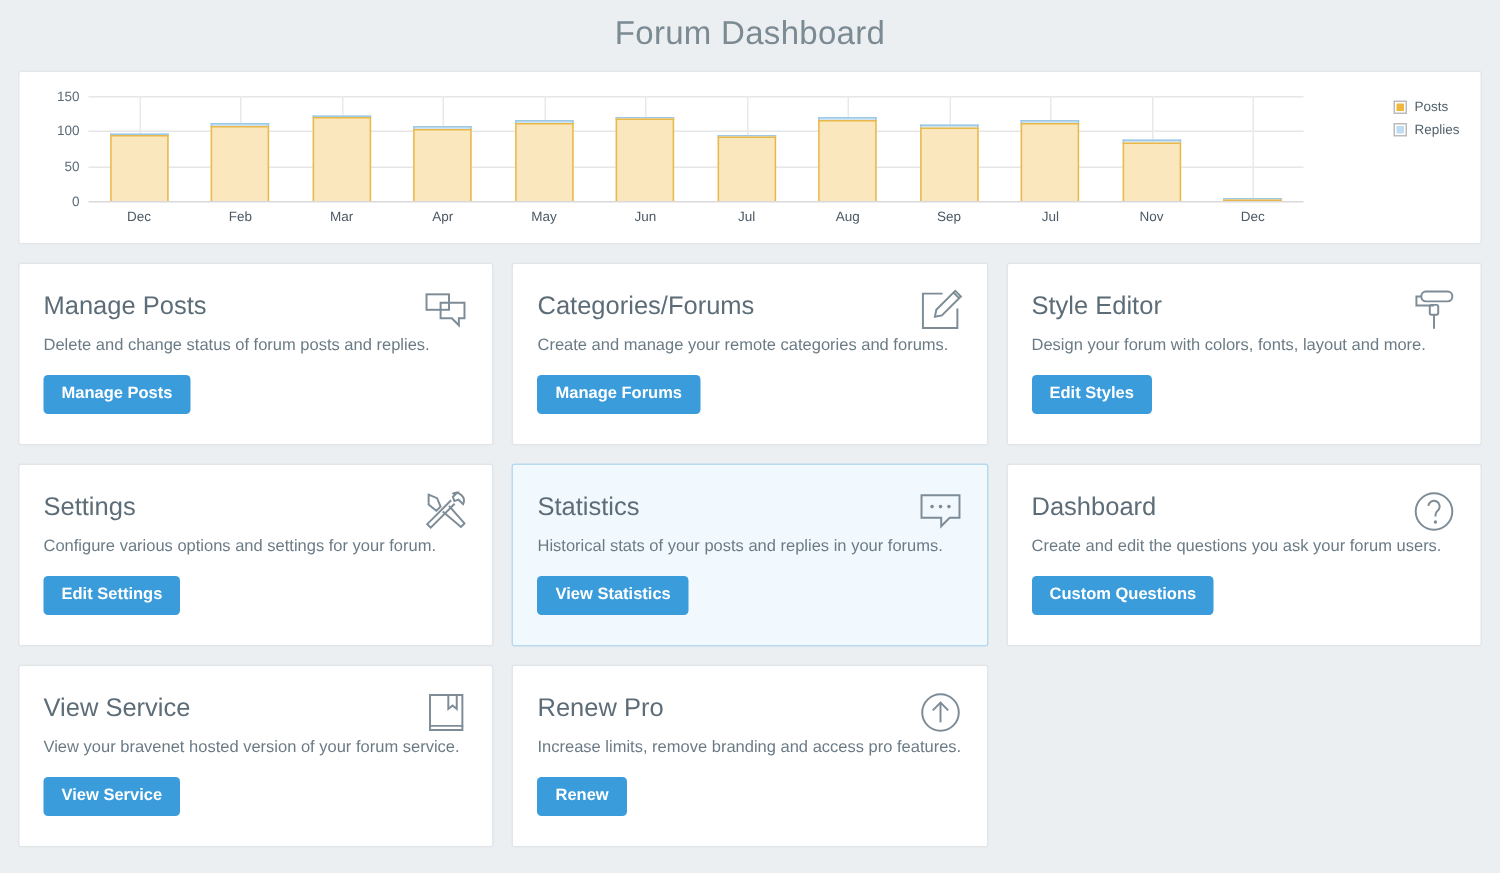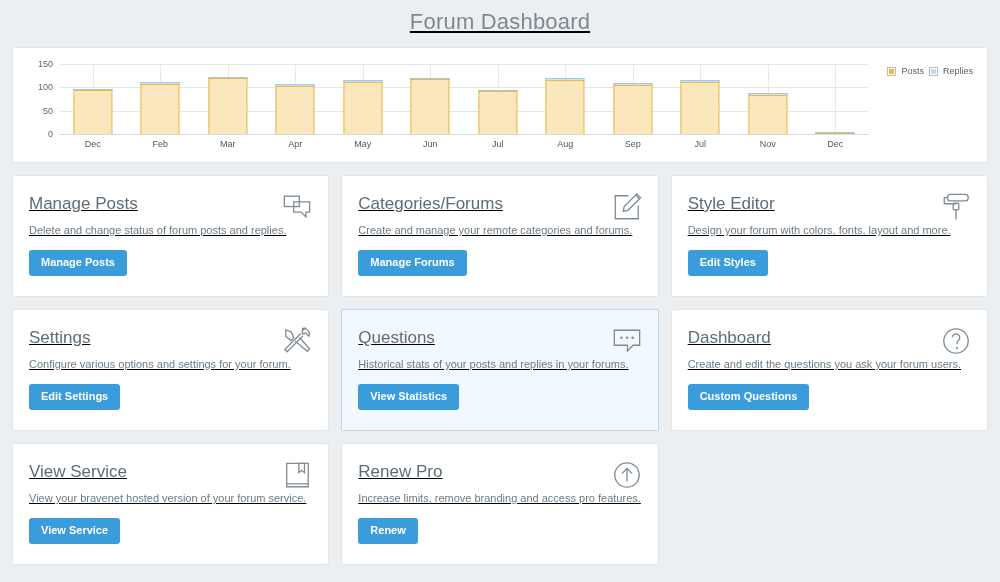--- a/index.html
+++ b/index.html
@@ -2,21 +2,21 @@
 <html><head>
 <meta charset="utf-8">
 <style>
   * { box-sizing: border-box; margin: 0; padding: 0; }
   html, body {
     width: 1000px; height: 582px;
     background: #eceff1;
     font-family: "Liberation Sans", sans-serif;
     overflow: hidden;
   }
-  #app { width: 1000px; height: 579px; position: relative; text-decoration: underline; }
+  #app { width: 1000px; height: 579px; position: relative; }
 
   
   .page-title {
     text-align: center;
     font-size: 22px;
     font-weight: 400;
     color: #7b8a93;
     letter-spacing: .2px;
     padding: 9px 0 12px;
   }
@@ -87,21 +87,21 @@
     top: calc(100% + 5px);
     left: 0; right: 0;
     text-align: center;
     font-size: 9px;
     color: #4c5a66;
   }
 
   .legend {
     position: absolute;
     right: 14px; top: 18px;
-    display: flex; flex-direction: row; gap: 5px; text-align: center;
+    display: flex; flex-direction: column; gap: 5px; text-align: center;
   }
   .legend-row { display: flex; align-items: center; gap: 5px; }
   .legend-swatch {
     width: 9px; height: 9px;
     border: 1px solid #bbb;
     background: #fff;
     position: relative;
   }
   .legend-swatch i {
     position: absolute; inset: 1px; display: block;
@@ -324,21 +324,21 @@
             <path d="M14 16l13 11 2.5-2.5L18.5 12"></path>
           </svg>
         </div><div class="card-title">Settings</div><div class="card-desc">Configure various options and settings for your forum.</div><button class="card-btn">Edit Settings</button></div>
       <div class="card active"><div class="card-icon">
           <svg viewBox="0 0 32 32" fill="none" stroke="currentColor" stroke-width="1.4">
             <path d="M2.5 4.5h27v16h-7l-6 6v-6h-14z"></path>
             <circle cx="10" cy="12.5" r="1.3" fill="currentColor" stroke="none"></circle>
             <circle cx="16" cy="12.5" r="1.3" fill="currentColor" stroke="none"></circle>
             <circle cx="22" cy="12.5" r="1.3" fill="currentColor" stroke="none"></circle>
           </svg>
-        </div><div class="card-title">Questions</div><div class="card-desc">Historical stats of your posts and replies in your forums.</div><button class="card-btn">View Statistics</button></div>
+        </div><div class="card-title">Statistics</div><div class="card-desc">Historical stats of your posts and replies in your forums.</div><button class="card-btn">View Statistics</button></div>
       <div class="card"><div class="card-icon">
           <svg viewBox="0 0 32 32" fill="none" stroke="currentColor" stroke-width="1.4">
             <circle cx="16" cy="16" r="13"></circle>
             <path d="M12 12a4 4 0 117 3c-1.5 1.3-2 2.2-2 3.8v.7"></path>
             <circle cx="17" cy="23.5" r="1.2" fill="currentColor" stroke="none"></circle>
           </svg>
         </div><div class="card-title">Dashboard</div><div class="card-desc">Create and edit the questions you ask your forum users.</div><button class="card-btn">Custom Questions</button></div>
       <div class="card"><div class="card-icon">
           <svg viewBox="0 0 32 32" fill="none" stroke="currentColor" stroke-width="1.4">
             <path d="M5 3.5h23v22H5z"></path>

